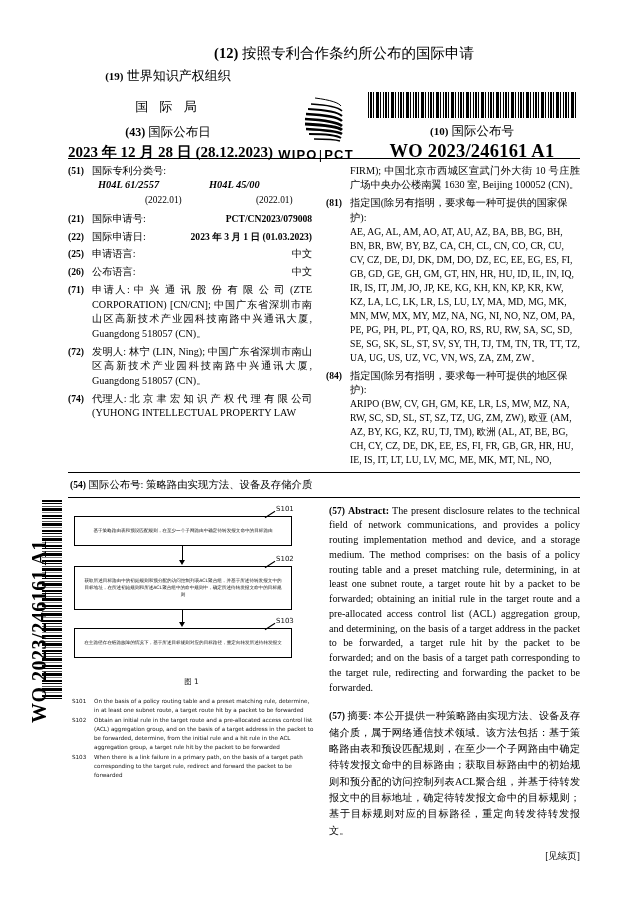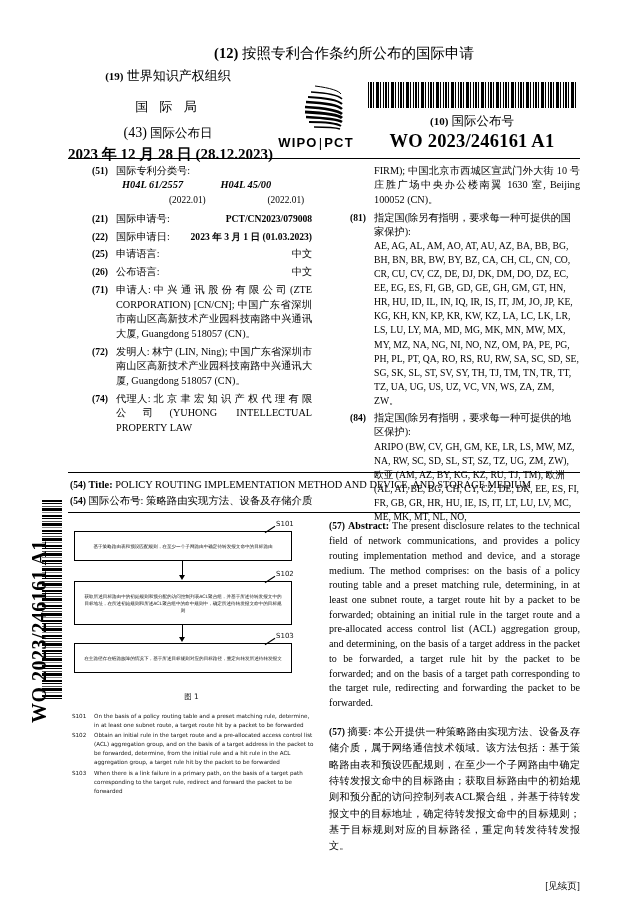--- a/index.html
+++ b/index.html
@@ -68,37 +68,37 @@
     height: 108px;
   }
   .h-line12 {
     text-align: center;
     font-size: 14.5px;
     padding-left: 40px;
   }
   .h-line12 b { font-weight: bold; }
   .h-cols {
     display: flex;
-    align-items: center;
+    align-items: flex-end;
     margin-top: 4px;
   }
   .h-left {
     width: 200px;
     text-align: center;
     font-size: 13px;
     line-height: 1.35;
   }
   .h-left .l19 { white-space: nowrap; }
   .h-left .l19 b { font-weight: bold; font-size: 11px; }
   .h-left .guoji {
     letter-spacing: 4px;
     margin-top: 13px;
   }
   .h-left .l43 { margin-top: 9px; font-size: 12.5px;}
-  .h-left .l43 b { font-weight: normal; font-size: 14px;}
+  .h-left .l43 b { font-weight: bold; font-size: 12px;}
   .h-left .date43 {
     font-weight: bold;
     font-size: 15px;
     margin-top: 1px;
     white-space: nowrap;
   }
   .h-mid {
     width: 96px;
     text-align: center;
     position: relative;
@@ -173,21 +173,20 @@
     display: flex;
     font-size: 10.2px;
     line-height: 1.42;
     margin-bottom: 3.5px;
   }
   .tag {
     font-weight: bold;
     width: 24px;
     flex: 0 0 24px;
     font-size: 9.6px;
-    margin-left: 24px;
   }
   .val { flex: 1; }
   .val.just { text-align: justify; }
   .row-between {
     display: flex;
     justify-content: space-between;
     align-items: baseline;
   }
   .ipc {
     font-weight: bold;
@@ -312,21 +311,21 @@
     font-size: 10.1px;
     line-height: 1.62;
     text-align: justify;
     margin-top: 13px;
   }
   .abs-cn .ag { font-weight: bold; font-size: 9.5px; }
 
   .footer {
     position: absolute;
     right: 60px;
-    bottom: 12px;
+    bottom: 42px;
     font-size: 9.5px;
   }
 </style>
 </head>
 <body>
 
 <div class="page">
 
   <div class="left-strip">
     <div class="vbarcode"></div>
@@ -490,25 +489,20 @@
             <div class="states">ARIPO (BW, CV, GH, GM, KE, LR, LS, MW, MZ, NA, RW, SC, SD, SL, ST, SZ, TZ, UG, ZM, ZW), 欧亚 (AM, AZ, BY, KG, KZ, RU, TJ, TM), 欧洲 (AL, AT, BE, BG, CH, CY, CZ, DE, DK, EE, ES, FI, FR, GB, GR, HR, HU, IE, IS, IT, LT, LU, LV, MC, ME, MK, MT, NL, NO,</div>
           </div>
         </div>
 
       </div>
     </div>
 
     <div class="band">
       <div class="title-line">
         <span class="tg">(54)</span>
-        <span class="tk">Title:</span>
-        <span>POLICY ROUTING IMPLEMENTATION METHOD AND DEVICE, AND STORAGE MEDIUM</span>
-      </div>
-      <div class="title-line">
-        <span class="tg">(54)</span>
         <span>国际公布号:</span>
         <span>策略路由实现方法、设备及存储介质</span>
       </div>
     </div>
 
     <div class="body-cols">
 
       <div class="b-left">
 
         <div class="flow">

